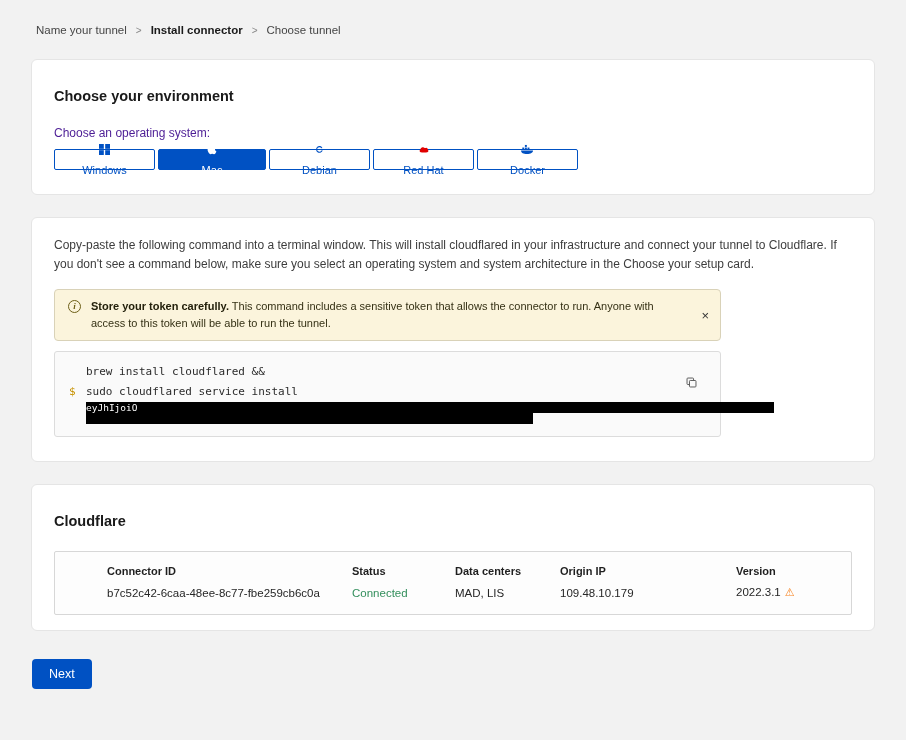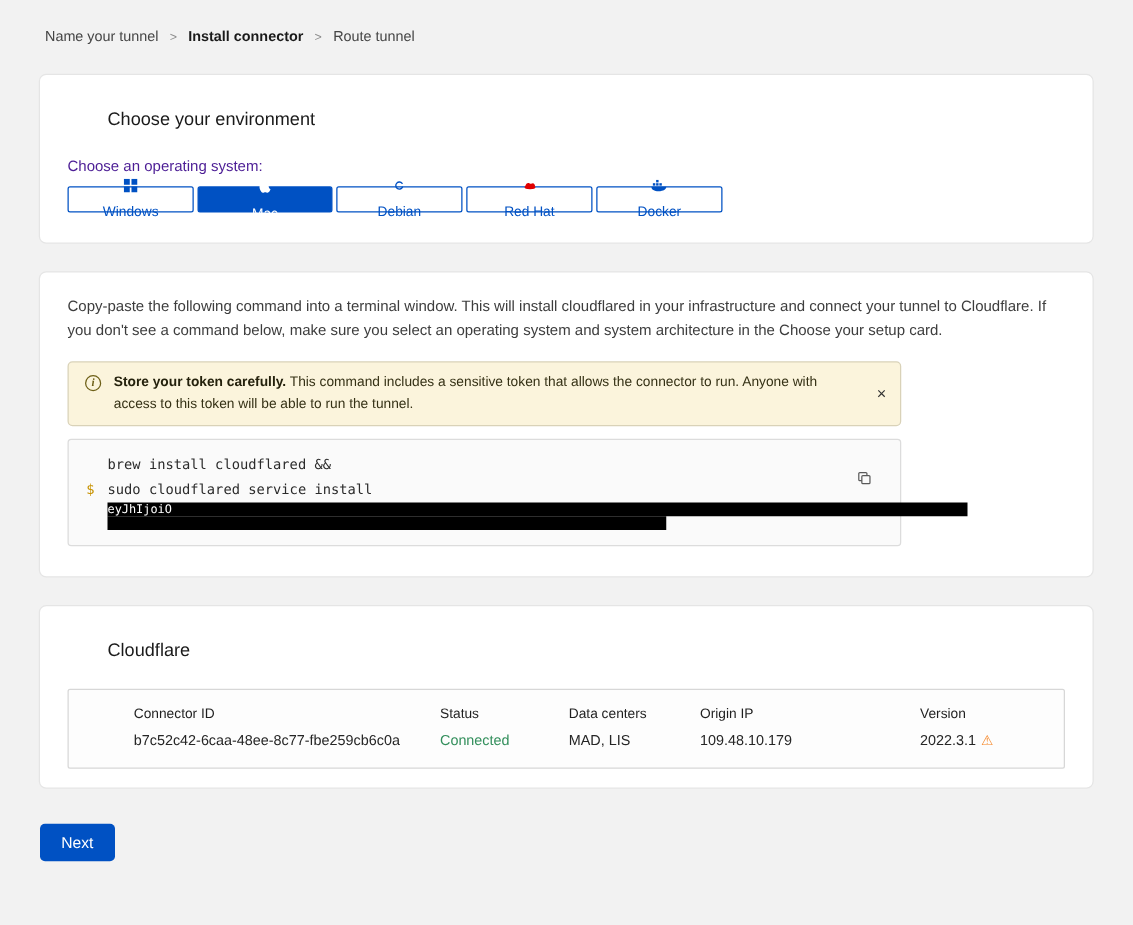--- a/index.html
+++ b/index.html
@@ -8,21 +8,21 @@
 
   
   .breadcrumb { padding:24px 36px 23px; font-size:11.5px; color:#555; display:flex; gap:9px; align-items:center; }
   .crumb { color:#454545; cursor:pointer; }
   .crumb.active { color:#1a1a1a; font-weight:bold; }
   .sep { color:#8a8a8a; font-size:10px; }
 
   
   .card { background:#fff; border:1px solid #e5e5e5; border-radius:6px; margin:0 31px; padding:0 22px; }
   .card + .card { margin-top:22px; }
-  .card-title { font-size:14.5px; font-weight:normal; color:#1a1a1a; padding-top:28px;margin-left:32px; }
+  .card-title { font-size:14.5px; font-weight:bold; color:#1a1a1a; padding-top:28px; }
 
   
   .env-card { padding-bottom:24px; }
   .os-label { margin-top:22px; font-size:12px; color:#4c1d95; }
   .os-row { display:flex; gap:3px; margin-top:9px; }
   .os-btn { display:flex; align-items:center; justify-content:center; gap:7px;
             min-width:101px; height:21px; border:1px solid #0051c3; background:#fff;
             color:#0051c3; font-size:11px; border-radius:2px; cursor:pointer;
             font-family:"Liberation Sans", sans-serif;flex-direction:column; }
   .os-btn.selected { background:#0051c3; color:#fff; min-width:108px; }
@@ -49,41 +49,41 @@
   .code-prompt { width:17px; color:#c79200; flex:none; }
   .token-bar1 { margin-left:17px; width:688px; height:11px; background:#000; color:#fff;
                 font-size:9.5px; line-height:11px; white-space:nowrap; overflow:hidden; }
   .token-bar2 { margin-left:17px; width:447px; height:11px; background:#000; }
   .copy-btn { position:absolute; right:22px; top:24px; background:none; border:none; cursor:pointer; padding:0; }
 
   
   .connectors-card { padding-bottom:15px; }
   .ctable { margin-top:22px; width:100%; border:1px solid #d7d7d7; background:#fdfdfd; border-radius:2px; }
   .thead, .trow { display:grid; grid-template-columns:245px 103px 105px 176px 1fr; padding-left:52px; align-items:center; }
-  .thead { padding-top:13px; font-size:11px; font-weight:normal; color:#1f1f1f; }
+  .thead { padding-top:13px; font-size:11px; font-weight:bold; color:#1f1f1f; }
   .trow { padding-top:9px; padding-bottom:15px; font-size:11.5px; color:#262626; }
   .status-connected { color:#338f5c; }
   .warn-tri { color:#f6821f; font-size:11px; margin-left:4px; }
 
   
   .next-btn { margin:28px 0 0 32px; background:#0051c3; color:#fff; border:none; border-radius:4px;
               font-size:12.5px; padding:8px 17px; cursor:pointer; font-family:"Liberation Sans", sans-serif; }
 </style>
 </head>
 <body>
 
 
 
 
 <div class="breadcrumb">
   <span class="crumb">Name your tunnel</span>
   <span class="sep">&gt;</span>
   <span class="crumb active">Install connector</span>
   <span class="sep">&gt;</span>
-  <span class="crumb">Route tunnel</span>
+  <span class="crumb">Choose tunnel</span>
 </div>
 
 
 <div class="card env-card">
   <div class="card-title">Choose your environment</div>
   <div class="os-label">Choose an operating system:</div>
   <div class="os-row">
 
     <button class="os-btn">
       <span>

